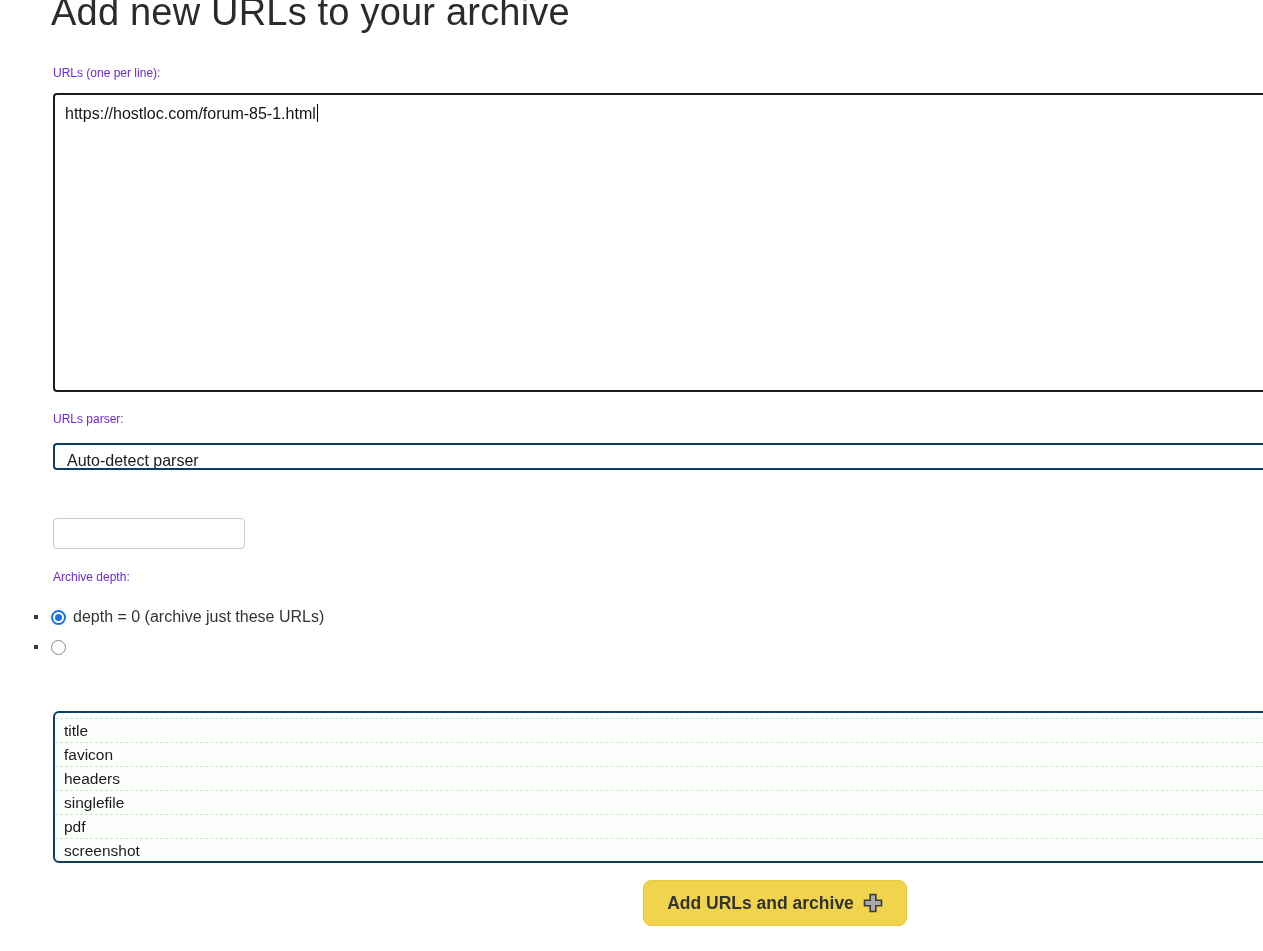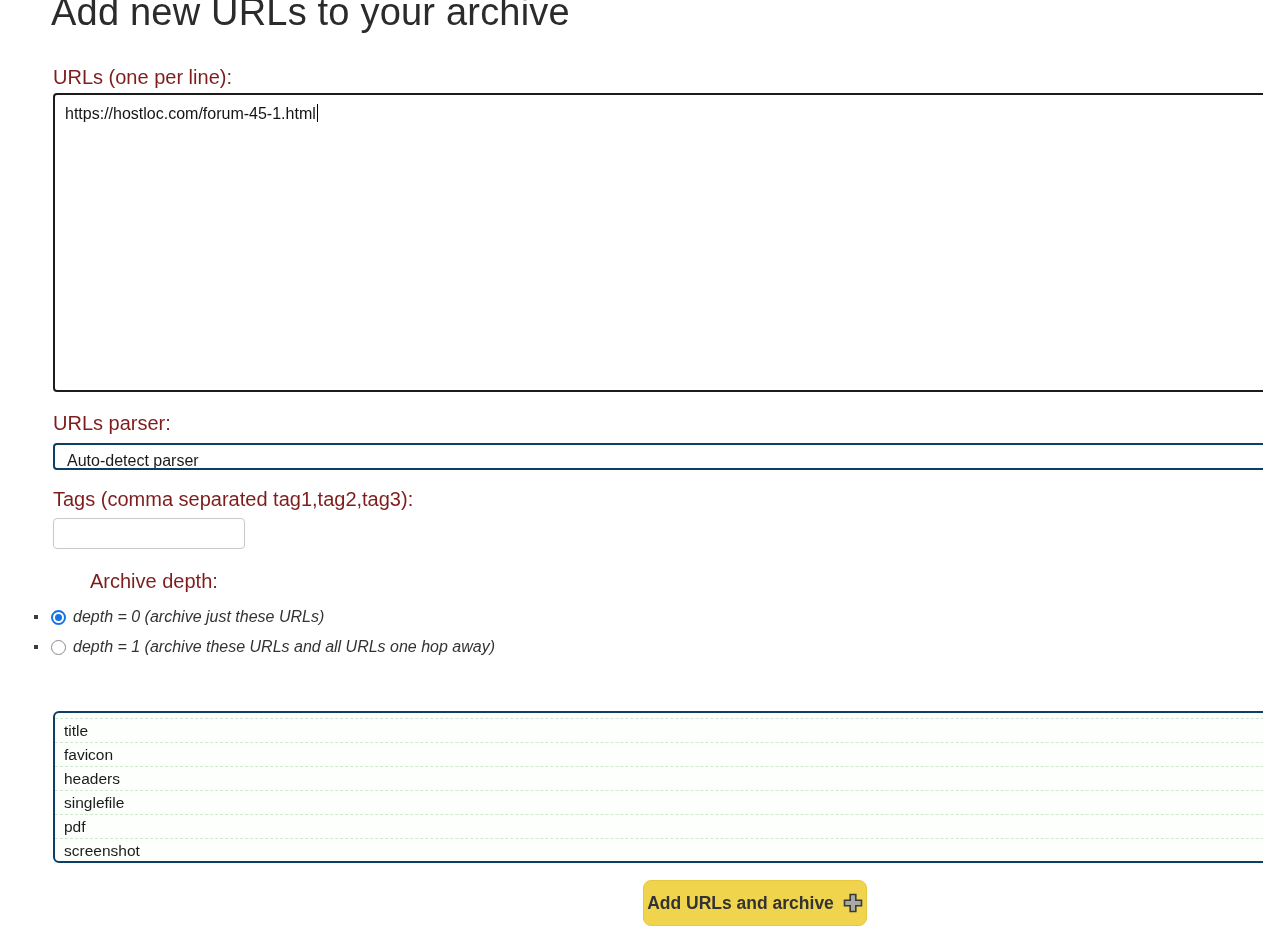--- a/index.html
+++ b/index.html
@@ -12,26 +12,26 @@
   .stage { position: relative; width: 1263px; height: 951px; overflow: hidden; background: #fff; }
 
   .page-title {
     position: absolute; left: 51px; top: -11px;
     font-size: 38px; font-weight: 400; line-height: 46px;
     color: #2b2b2b; letter-spacing: 0.2px; white-space: nowrap;
   }
 
   .field-label {
     position: absolute; left: 53px;
-    font-size: 20px; color: #7f1d1d; white-space: nowrap;
+    font-size: 12px; color: #6d28d9; white-space: nowrap;
   }
   .lbl-urls    { top: 66px; }
   .lbl-format  { top: 412px; }
   .lbl-tags    { top: 488px; }
-  .lbl-depth   { top: 570px; margin-left: 37px; }
+  .lbl-depth   { top: 570px; }
   .lbl-methods { top: 684px; }
 
   .urls-box {
     position: absolute; left: 53px; top: 93px;
     width: 1438px; height: 299px;
     border: 2px solid #1c1c1c; border-radius: 4px;
     background: #fff; padding: 9px 10px;
     font-size: 16px; color: #141414; line-height: 19px;
     cursor: text; overflow: hidden; white-space: pre;
   }
@@ -74,75 +74,73 @@
   .radio {
     width: 15px; height: 15px; border-radius: 50%;
     background: #fff; position: relative; flex: 0 0 auto;
   }
   .radio.checked { border: 2px solid #1673e6; }
   .radio.checked::after {
     content: ""; position: absolute; left: 2px; top: 2px;
     width: 7px; height: 7px; border-radius: 50%; background: #1673e6;
   }
   .radio.unchecked { border: 1.5px solid #8a8a8a; }
-  .radio-label { font-size: 16px; color: #333333; white-space: nowrap; font-style: italic; }
+  .radio-label { font-size: 16px; color: #333333; white-space: nowrap; }
 
   .methods-select {
     position: absolute; left: 53px; top: 711px;
     width: 1438px; height: 152px;
     border: 2px solid #0d3e63; border-radius: 6px;
     background: #fdfffd; overflow: hidden; padding-top: 5px;
   }
   .method-opt {
     height: 24px; line-height: 23px; padding-left: 9px;
     font-size: 15.5px; color: #1b1b1b;
     border-top: 1px dashed #cfe9cf; cursor: default; white-space: nowrap;
   }
 
   .submit-btn {
     position: absolute; left: 643px; top: 880px;
-    width: 224px; height: 46px;
+    width: 264px; height: 46px;
     background: #f0d44d; border: 1px solid #e7c83e; border-radius: 8px;
     display: flex; align-items: center; justify-content: center; gap: 9px;
     font-family: "Liberation Sans", sans-serif;
     font-size: 17.5px; font-weight: 700; color: #333333;
     cursor: pointer;
   }
   .plus-icon { width: 20px; height: 20px; flex: 0 0 auto; }
 </style>
 </head>
 <body>
 
 <div class="stage">
 
   <h1 class="page-title">Add new URLs to your archive</h1>
 
   <div class="field-label lbl-urls">URLs (one per line):</div>
-  <div class="urls-box"><span>https://hostloc.com/forum-45-1.html</span><span class="caret"></span></div>
+  <div class="urls-box"><span>https://hostloc.com/forum-85-1.html</span><span class="caret"></span></div>
 
   <div class="field-label lbl-format">URLs parser:</div>
   <div class="format-select">
     <div class="opt-text">Auto-detect parser</div>
   </div>
 
-  <div class="field-label lbl-tags">Tags (comma separated tag1,tag2,tag3):</div>
   <input class="tags-input" type="text" placeholder="" style="">
 
   <span class="bullet bullet-1"></span>
   <span class="bullet bullet-2"></span>
 
   <div class="field-label lbl-depth">Archive depth:</div>
 
   <div class="radio-row radio-row-1">
     <span class="radio checked"></span>
     <span class="radio-label">depth = 0 (archive just these URLs)</span>
   </div>
   <div class="radio-row radio-row-2">
     <span class="radio unchecked"></span>
-    <span class="radio-label">depth = 1 (archive these URLs and all URLs one hop away)</span>
   </div>
 
 
   <div class="methods-select">
     <div class="method-opt">title</div>
     <div class="method-opt">favicon</div>
     <div class="method-opt">headers</div>
     <div class="method-opt">singlefile</div>
     <div class="method-opt">pdf</div>
     <div class="method-opt">screenshot</div>

